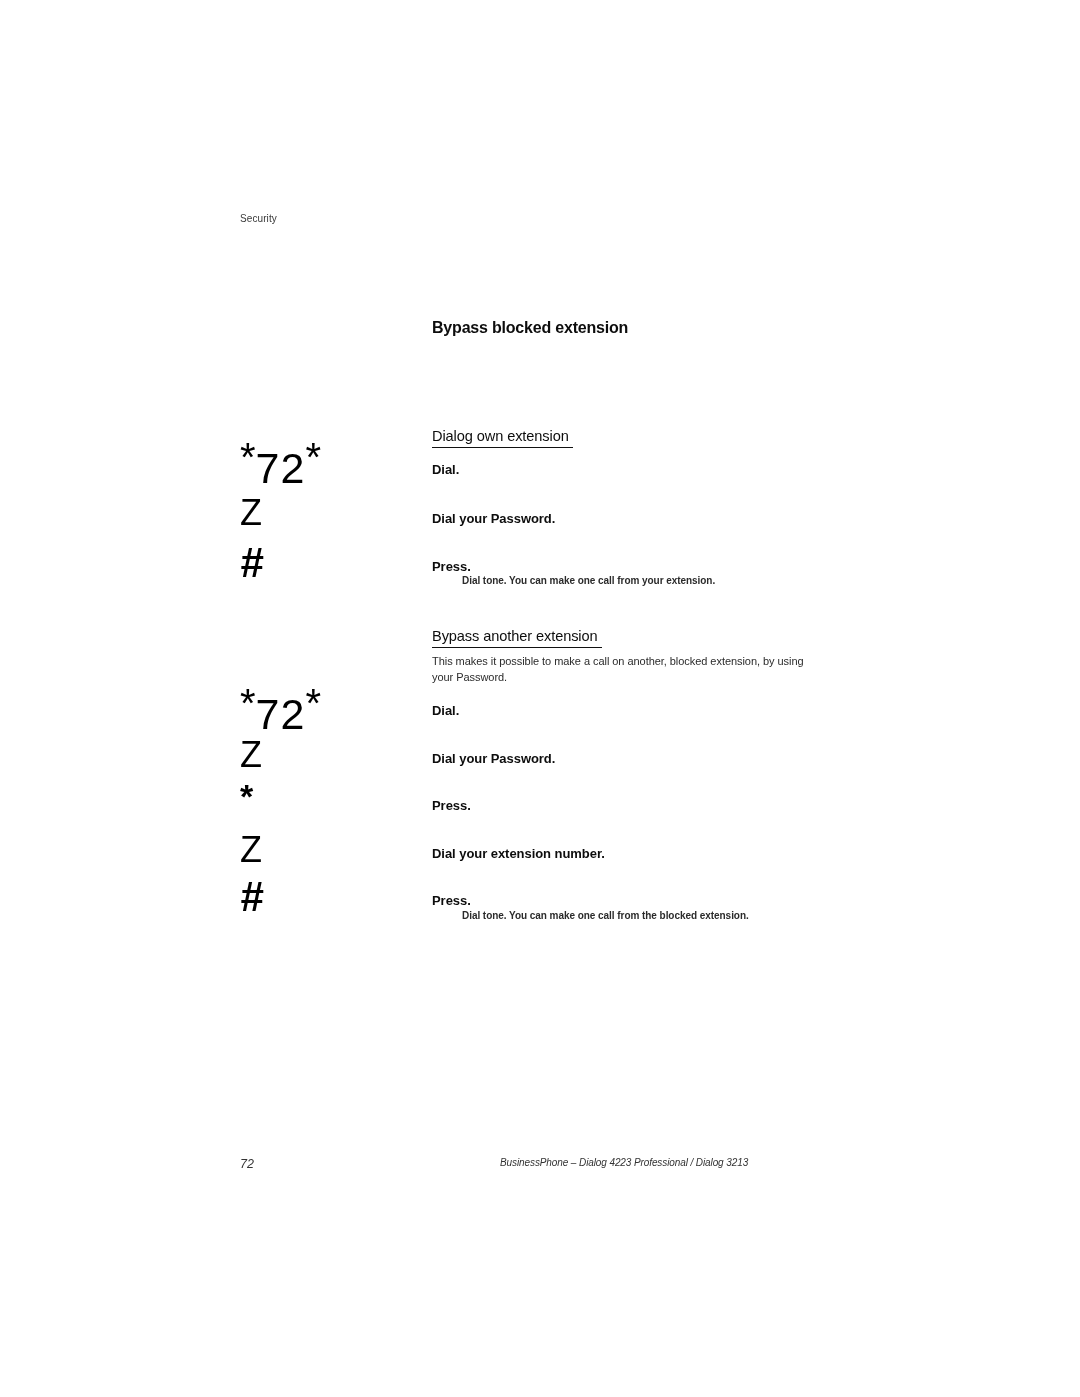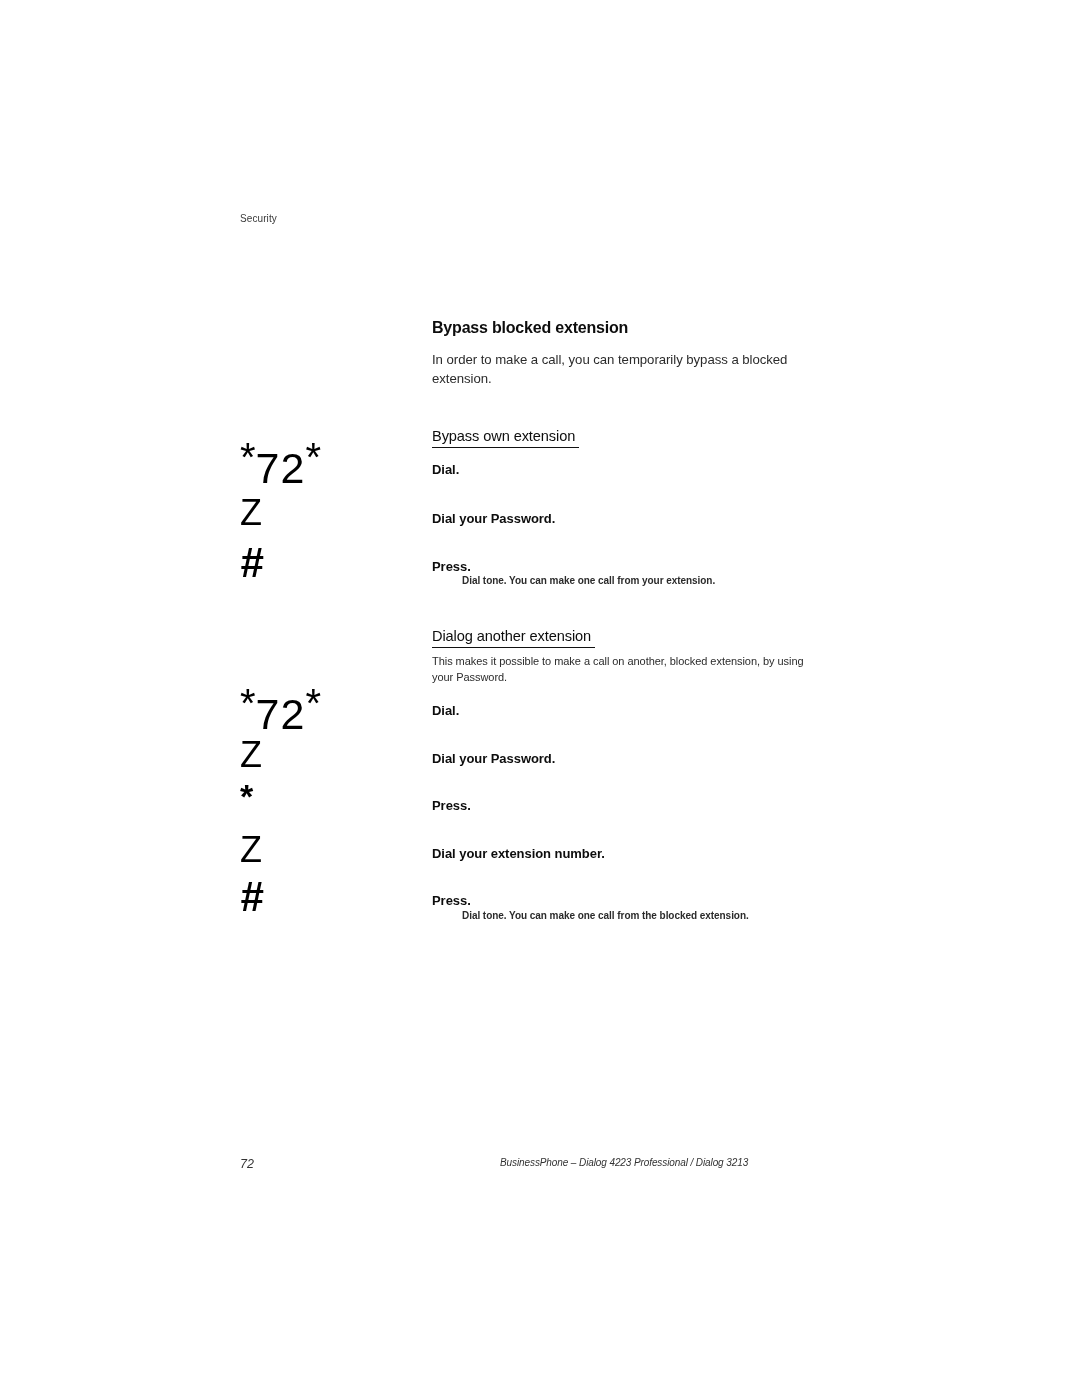--- a/index.html
+++ b/index.html
@@ -178,36 +178,35 @@
 </style>
 </head>
 <body>
 
 <div class="page">
 
   <div class="running-header">Security</div>
 
   <div class="content">
     <h1 class="section-title">Bypass blocked extension</h1>
-    <p class="intro">In order to make a call, you can temporarily bypass a blocked extension.</p>
   </div>
 
   <div id="procedures-root">
       <div class="procedure">
-        <div class="sub-title" style="top: 428px;">Bypass own extension </div>
+        <div class="sub-title" style="top: 428px;">Dialog own extension </div>
         <div class="step-symbol sym-code" style="top: 437px;"><span class="ast">*</span><span>7</span><span>2</span><span class="ast">*</span></div>
         <div class="step-label" style="top: 462px;">Dial.</div>
         <div class="step-symbol sym-z" style="top: 495px;">Z</div>
         <div class="step-label" style="top: 511px;">Dial your Password.</div>
         <div class="step-symbol sym-hash" style="top: 542px;">#</div>
         <div class="step-label" style="top: 559px;">Press.</div>
         <div class="step-note" style="top: 574px;">Dial tone. You can make one call from your extension.</div>
       </div>
       <div class="procedure">
-        <div class="sub-title" style="top: 628px;">Dialog another extension </div>
+        <div class="sub-title" style="top: 628px;">Bypass another extension </div>
         <div class="sub-intro" style="top: 654px;">This makes it possible to make a call on another, blocked extension, by using your Password.</div>
         <div class="step-symbol sym-code" style="top: 683px;"><span class="ast">*</span><span>7</span><span>2</span><span class="ast">*</span></div>
         <div class="step-label" style="top: 703px;">Dial.</div>
         <div class="step-symbol sym-z" style="top: 737px;">Z</div>
         <div class="step-label" style="top: 751px;">Dial your Password.</div>
         <div class="step-symbol sym-star" style="top: 779px;">*</div>
         <div class="step-label" style="top: 798px;">Press.</div>
         <div class="step-symbol sym-z" style="top: 832px;">Z</div>
         <div class="step-label" style="top: 846px;">Dial your extension number.</div>
         <div class="step-symbol sym-hash" style="top: 876px;">#</div>

